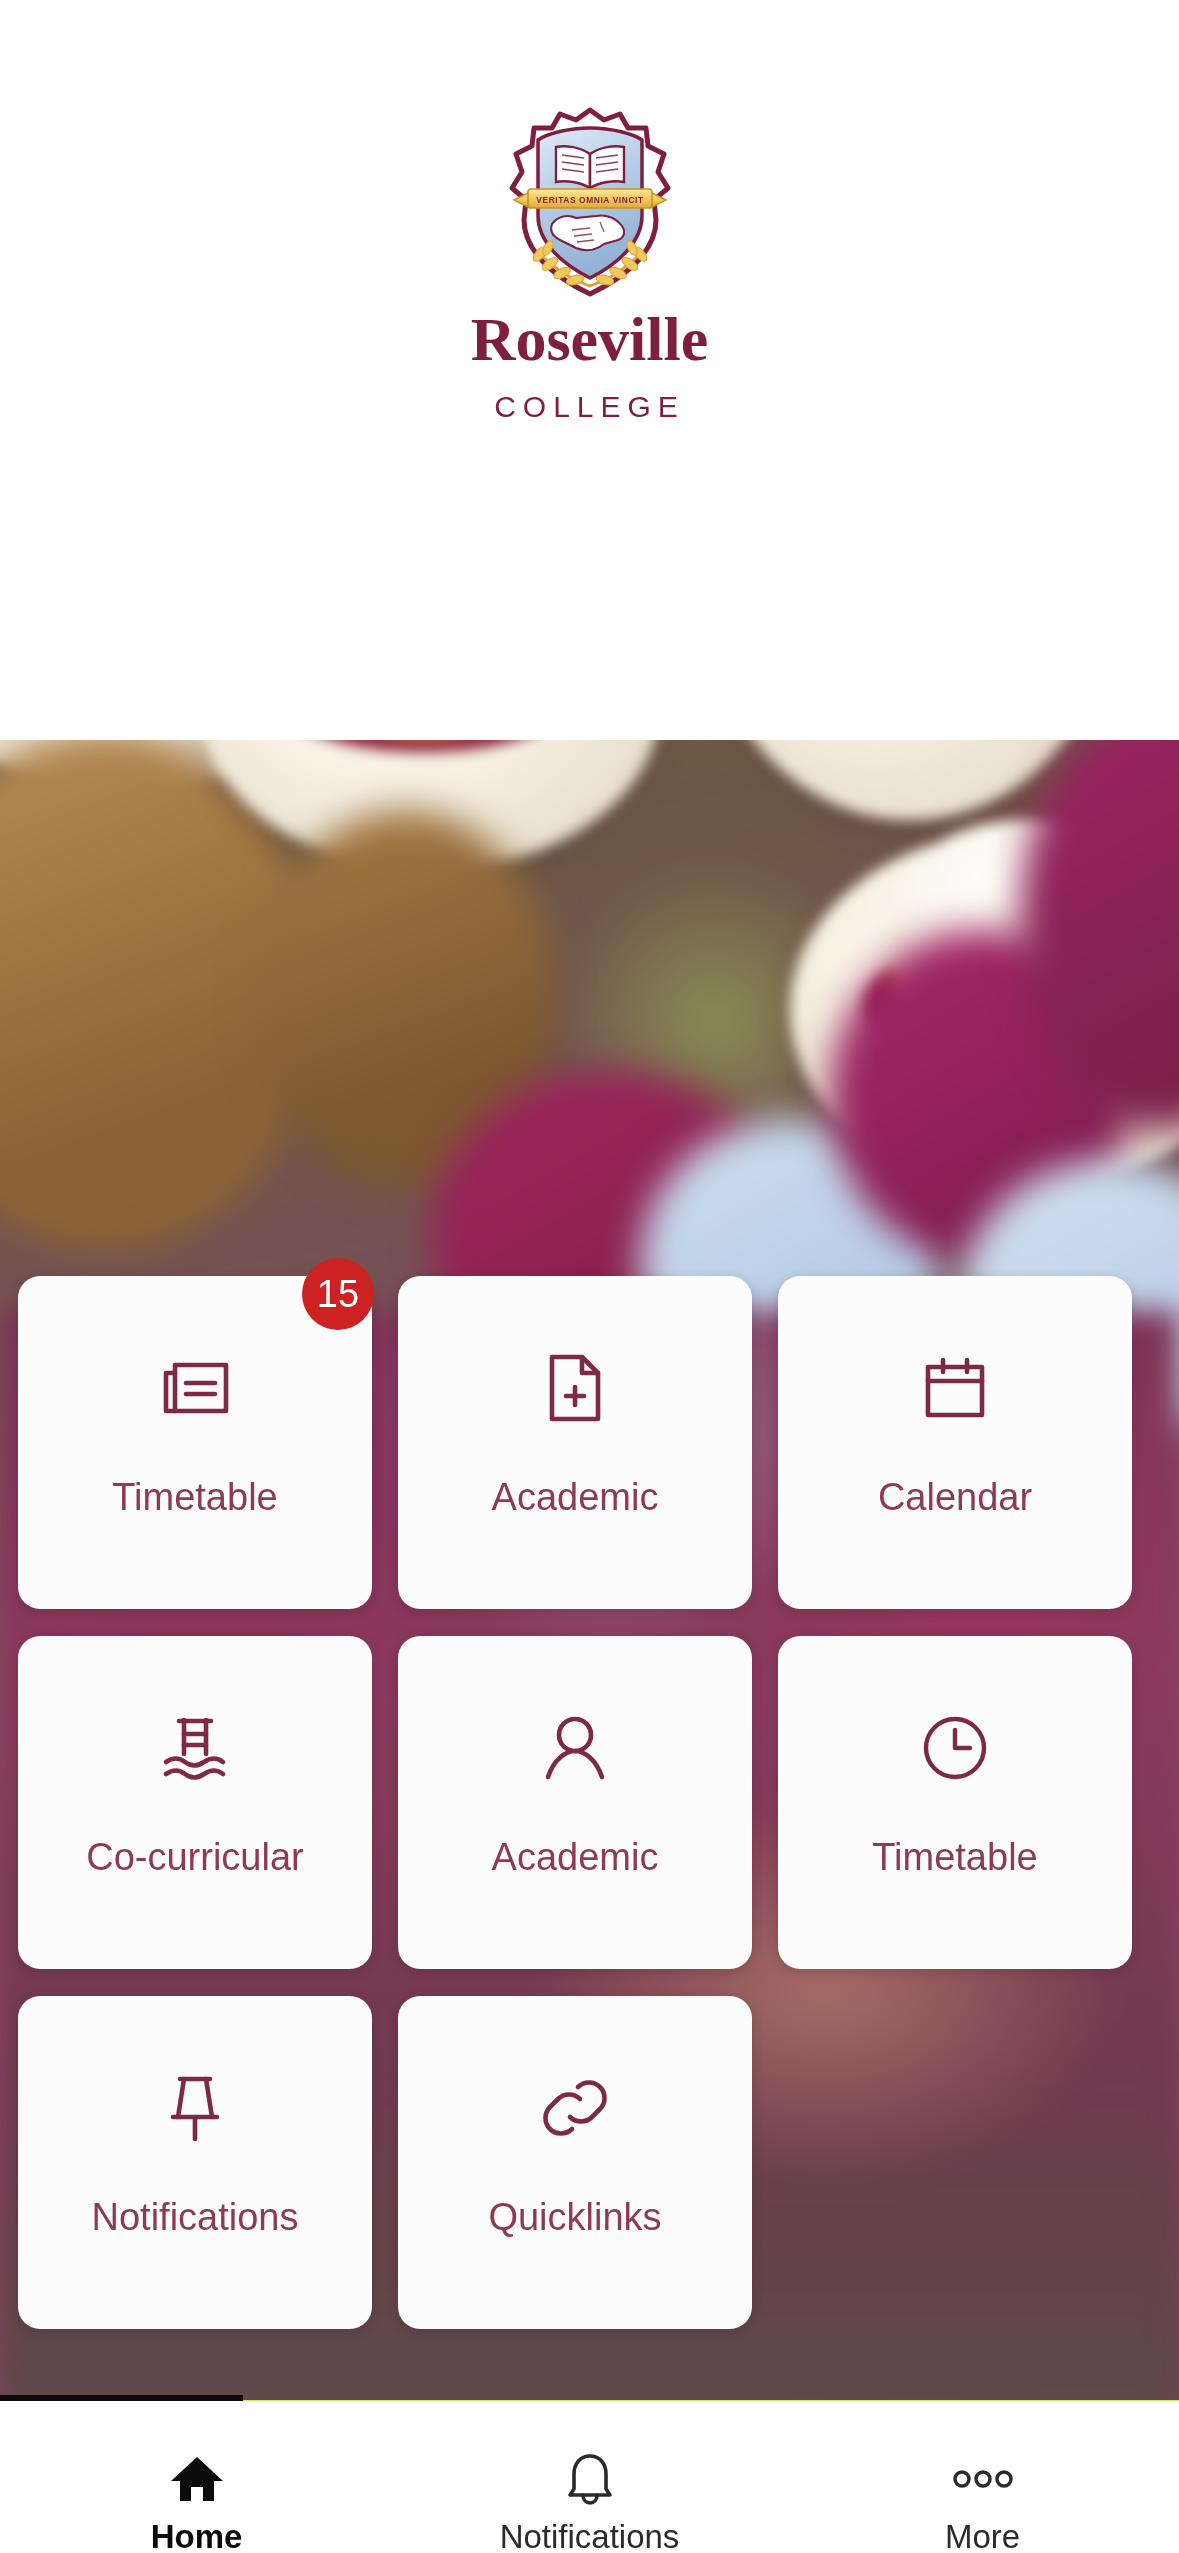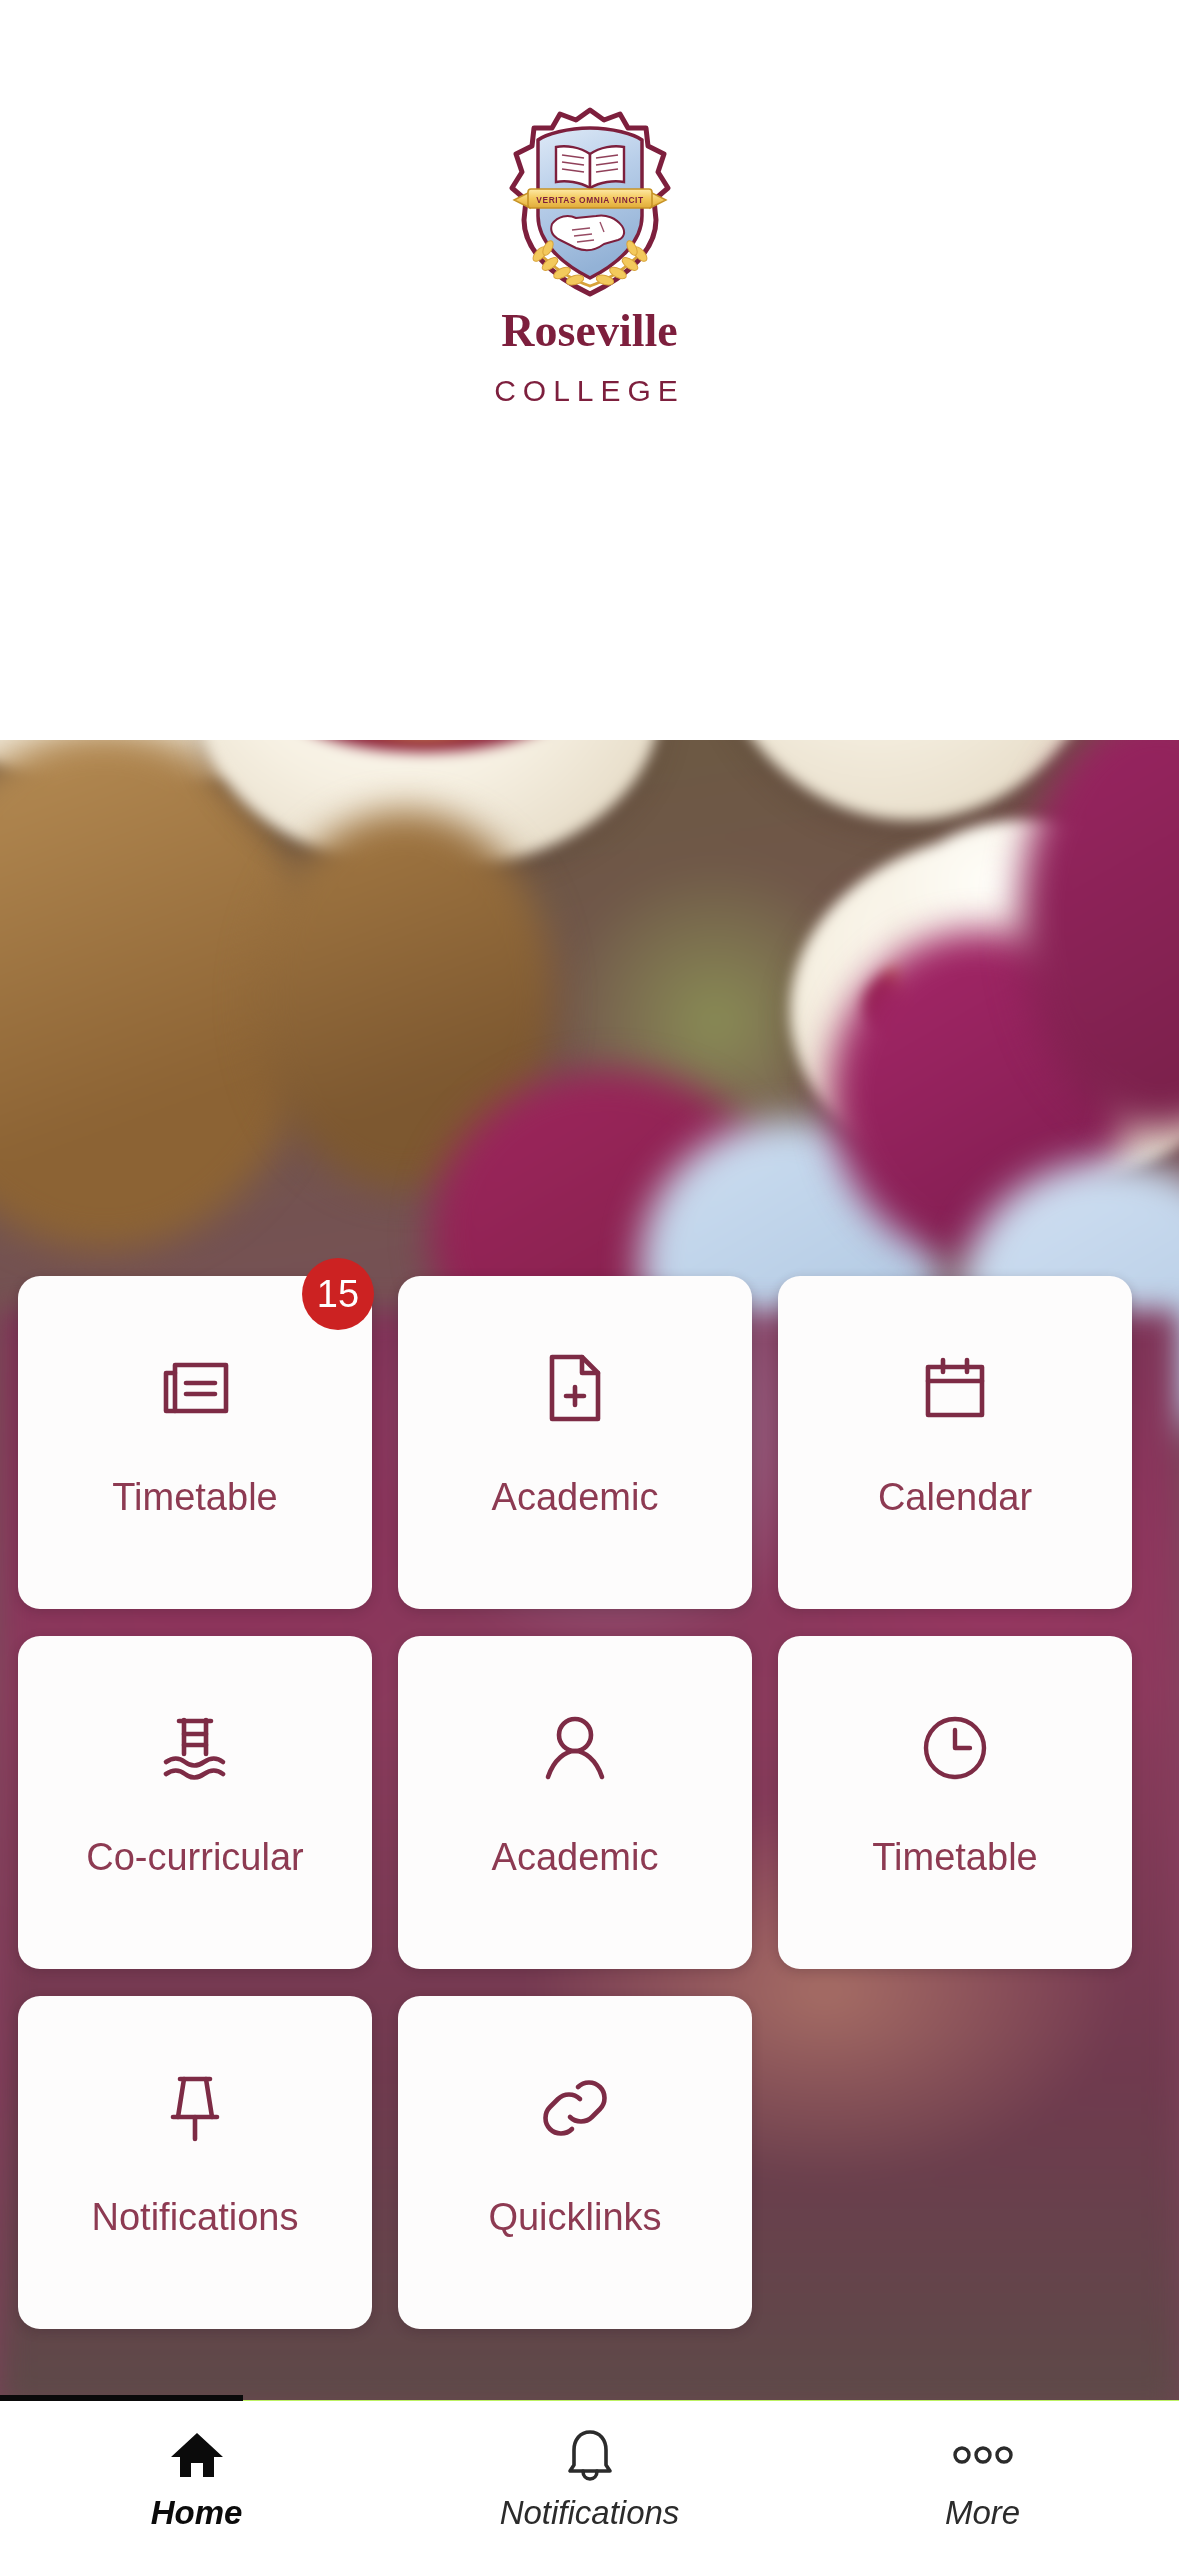--- a/index.html
+++ b/index.html
@@ -74,21 +74,21 @@
     padding-top:104px;
   }
 
   
   .crest { position:relative; width:180px; height:200px; }
   .crest svg { display:block; width:180px; height:200px; }
 
   .wordmark-roseville {
     margin-top:4px;
     font-family:"Liberation Serif", serif;
-    font-size:46px;
+    font-size:62px;
     font-weight:700;
     color:#7d1f3d;
     letter-spacing:0px;
     line-height:1;
   }
   .wordmark-college {
     margin-top:20px;
     font-family:"Liberation Sans", sans-serif;
     font-size:30px;
     font-weight:400;
@@ -159,23 +159,22 @@
     position:absolute;
     left:0; bottom:0;
     width:1179px; height:152px;
     background:#ffffff;
     display:flex;
     z-index:10;
   }
   .nav-item {
     flex:1;
     display:flex; flex-direction:column;
-    align-items:center; justify-content:center;
+    align-items:center; justify-content:flex-end;
     color:#2b2b2b;
-    font-style:italic;
   }
   .nav-icon { height:58px; display:flex; align-items:center; justify-content:center; }
   .nav-label { margin-top:12px; font-size:33px; line-height:1; }
   .nav-item.active .nav-label { font-weight:700; color:#0b0b0b; }
   .nav-item.active .nav-icon { color:#0b0b0b; }
 </style>
 </head>
 <body>
 
 <div id="app">

